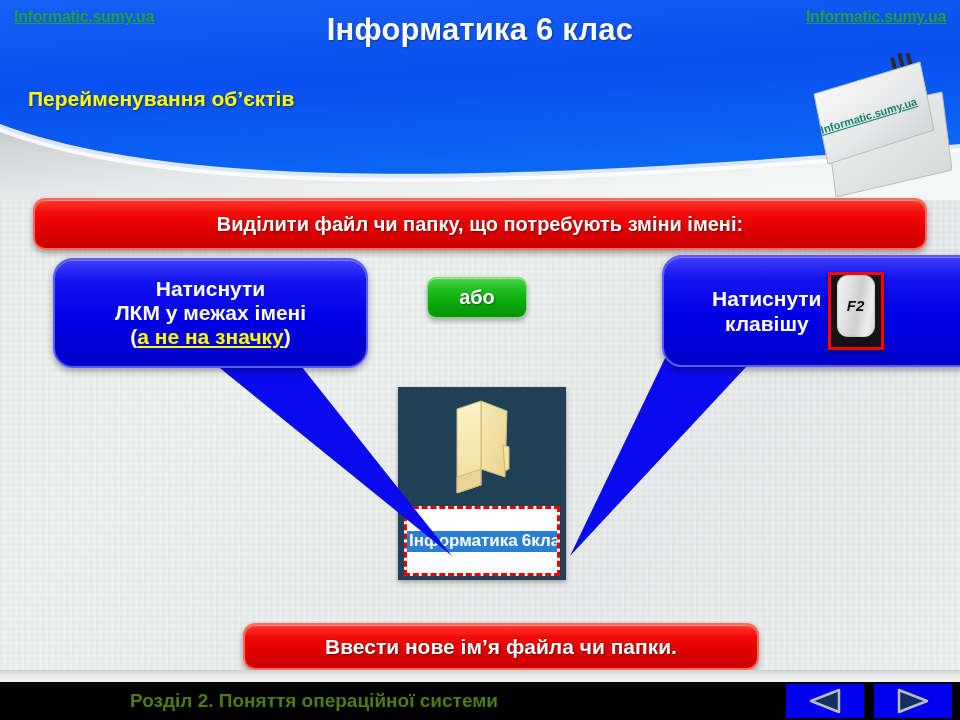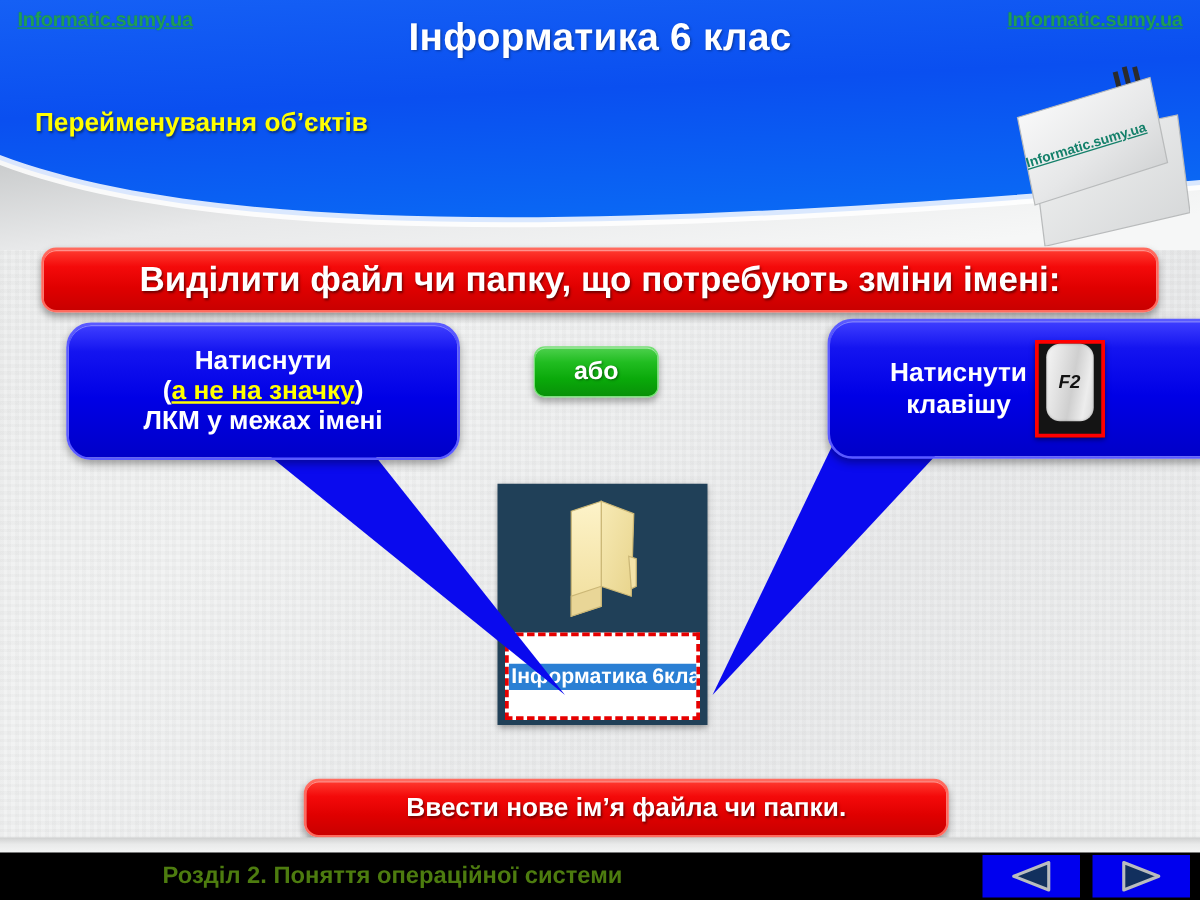--- a/index.html
+++ b/index.html
@@ -67,21 +67,21 @@
     border-radius: 12px;
     background: linear-gradient(180deg,#ff3b30 0%,#f40a0a 28%,#e00000 62%,#c90000 100%);
     border: 2px solid #ff6a5e;
     box-shadow: 0 3px 6px rgba(0,0,0,0.35), inset 0 1px 0 rgba(255,255,255,0.45);
     display: flex; align-items: center; justify-content: center;
     color: #ffffff; font-weight: bold;
     text-shadow: 1px 1px 2px rgba(0,0,0,0.5);
   }
   #banner-top {
     left: 33px; top: 198px; width: 894px; height: 52px;
-    font-size: 28px;
+    font-size: 20px;
   }
   #banner-bottom {
     left: 243px; top: 623px; width: 516px; height: 47px;
     font-size: 21px;
   }
 
   
   .callout {
     position: absolute;
     border-radius: 20px;
@@ -261,24 +261,24 @@
   <svg class="tail-svg" viewBox="0 0 960 720">
     <polygon points="200,352 290,352 452,556" fill="#0a0aee"></polygon>
     <polygon points="760,352 668,352 570,556" fill="#0a0aee"></polygon>
   </svg>
 
   <div class="red-banner" id="banner-top">Виділити файл чи папку, що потребують  зміни імені:</div>
 
   <div class="callout" id="callout-left">
     <div>
       <div>Натиснути</div>
+      <div>ЛКМ у межах імені</div>
       <div>
         <span>(</span><span class="hl-yellow">а не на значку</span><span>)</span>
       </div>
-      <div>ЛКМ у межах імені</div>
     </div>
   </div>
 
   <div id="or-badge">або</div>
 
   <div class="callout" id="callout-right">
     <div class="rc-inner">
       <div style="text-align:center;">
         <div>Натиснути</div>
         <div>клавішу</div>

